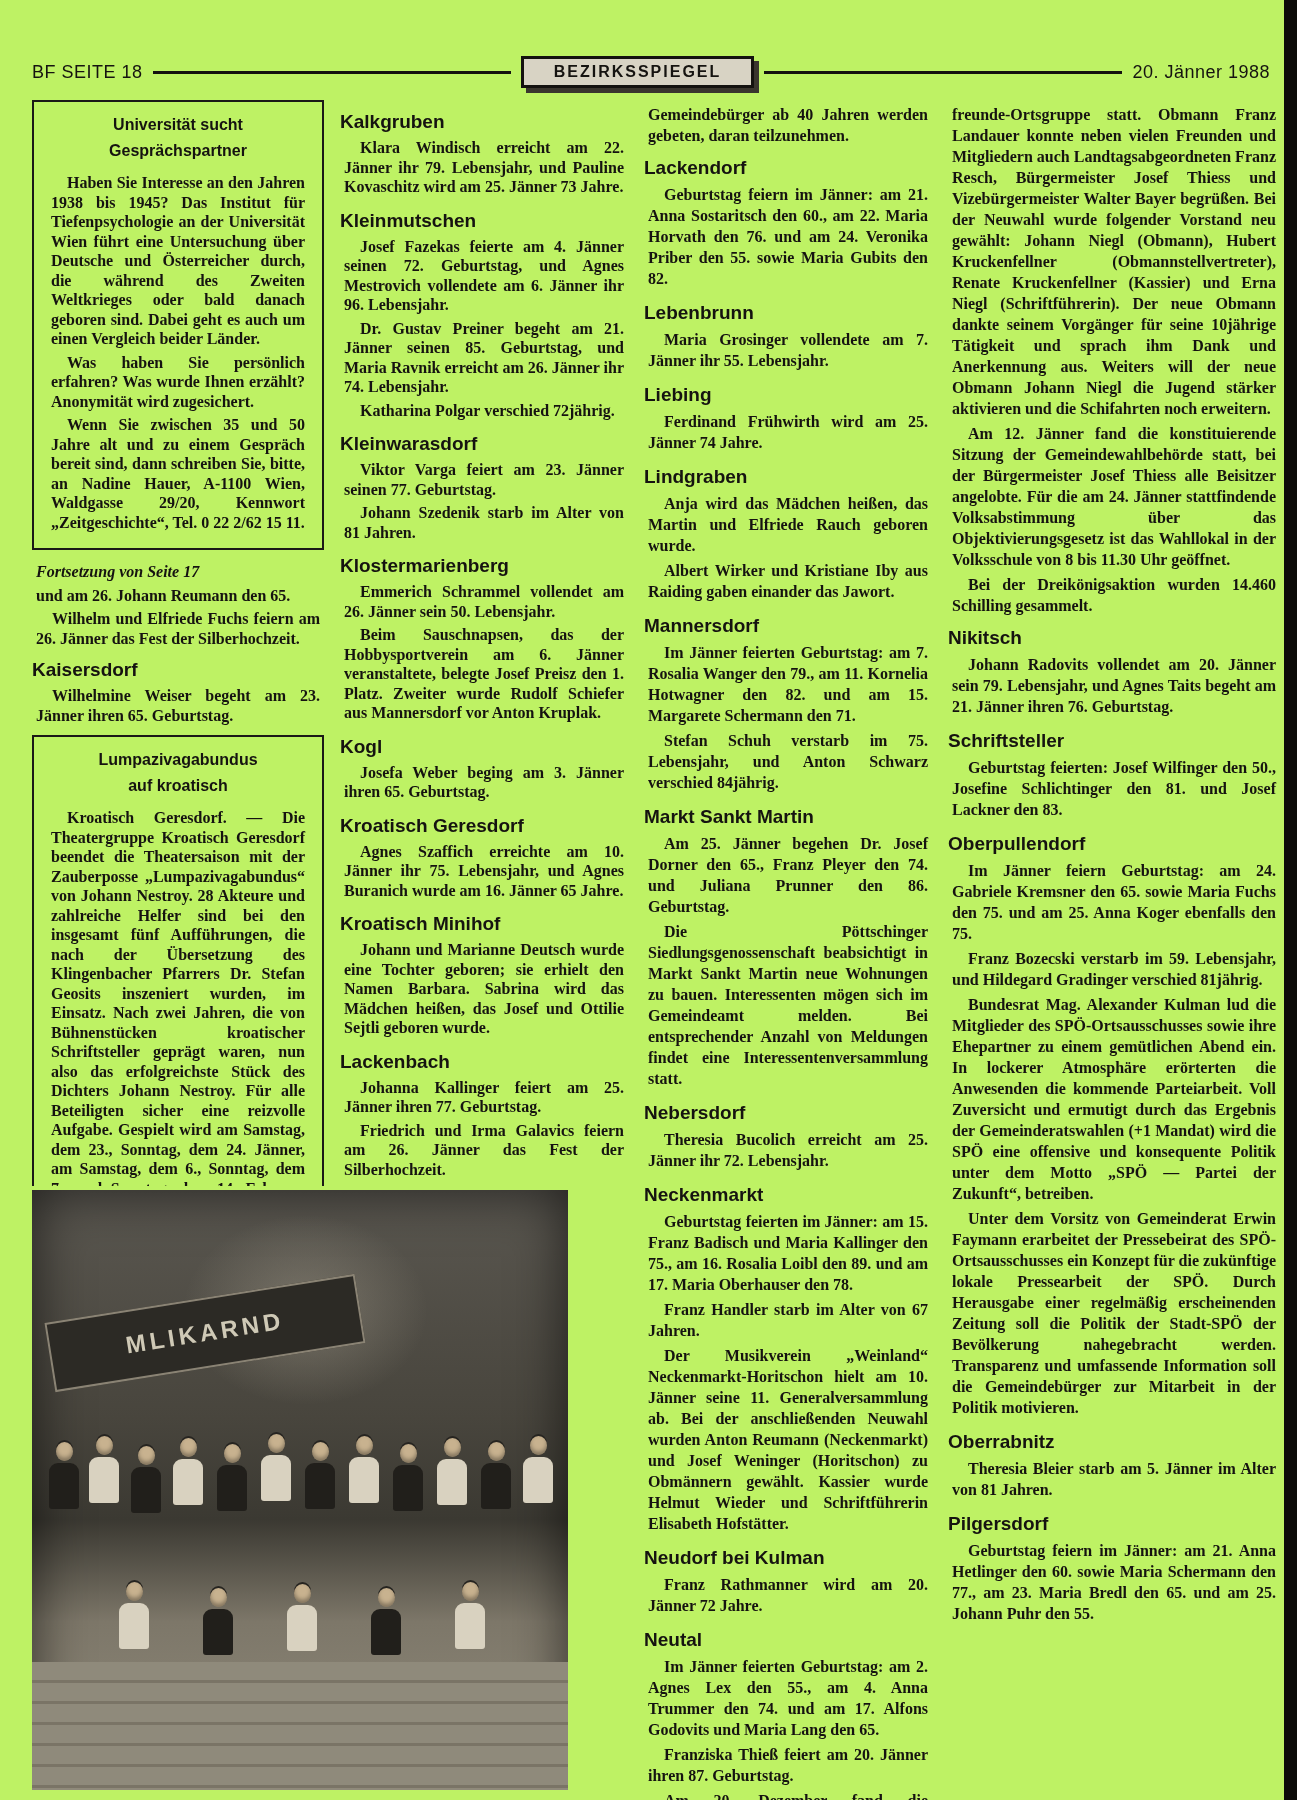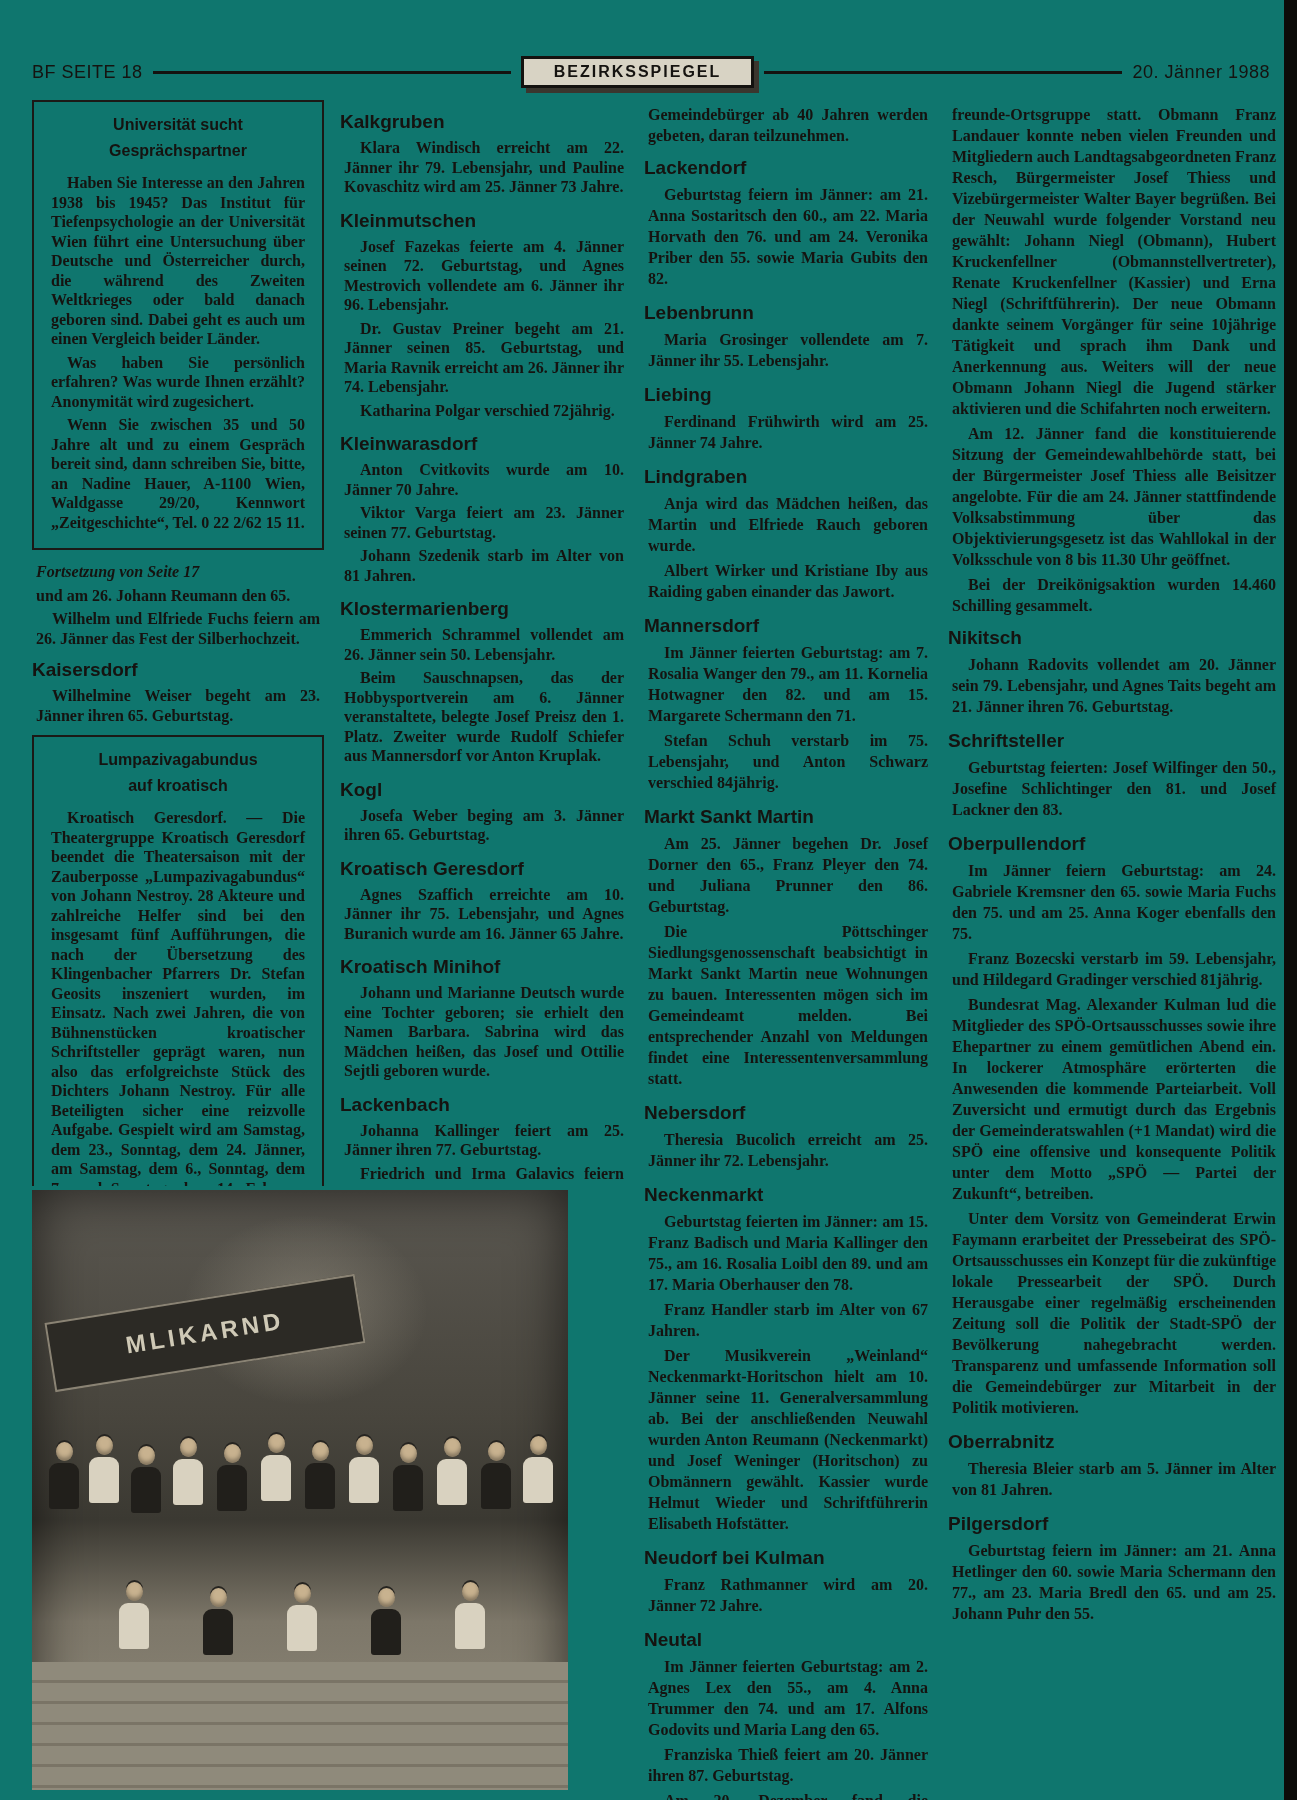--- a/index.html
+++ b/index.html
@@ -1,18 +1,18 @@
 <!DOCTYPE html>
 <html lang="de"><head>
 <meta charset="utf-8">
 <style>
   html,body { margin:0; padding:0; background:#777; }
   #page {
     position:relative; width:1297px; height:1800px; margin:0 auto;
-    background:#0f766e; color:#151310; overflow:hidden;
+    background:#bef264; color:#151310; overflow:hidden;
     font-family:"Liberation Serif", serif;
   }
   
   .pg-header { position:absolute; left:32px; top:56px; width:1238px; display:flex; align-items:center; }
   .h-label { font-family:"Liberation Sans", sans-serif; font-size:18px; white-space:nowrap; letter-spacing:.5px; }
   .h-rule { flex:1; border-top:3px solid #14120f; margin:0 10px; height:0; }
   .masthead {
     border:3px solid #14120f; box-shadow:5px 5px 0 #3a362e;
     padding:4px 30px; background:#d8d3c4;
     font-family:"Liberation Sans", sans-serif; font-weight:bold; font-size:16px; letter-spacing:2px;
@@ -112,21 +112,20 @@
       <p>Klara Windisch erreicht am 22. Jänner ihr 79. Lebensjahr, und Pauline Kovaschitz wird am 25. Jänner 73 Jahre.</p>
     </section>
     <section>
       <h3 class="town">Kleinmutschen</h3>
       <p>Josef Fazekas feierte am 4. Jänner seinen 72. Geburtstag, und Agnes Mestrovich vollendete am 6. Jänner ihr 96. Lebensjahr.</p>
       <p>Dr. Gustav Preiner begeht am 21. Jänner seinen 85. Geburtstag, und Maria Ravnik erreicht am 26. Jänner ihr 74. Lebensjahr.</p>
       <p>Katharina Polgar verschied 72jährig.</p>
     </section>
     <section>
       <h3 class="town">Kleinwarasdorf</h3>
-      <p>Anton Cvitkovits wurde am 10. Jänner 70 Jahre.</p>
       <p>Viktor Varga feiert am 23. Jänner seinen 77. Geburtstag.</p>
       <p>Johann Szedenik starb im Alter von 81 Jahren.</p>
     </section>
     <section>
       <h3 class="town">Klostermarienberg</h3>
       <p>Emmerich Schrammel vollendet am 26. Jänner sein 50. Lebensjahr.</p>
       <p>Beim Sauschnapsen, das der Hobbysportverein am 6. Jänner veranstaltete, belegte Josef Preisz den 1. Platz. Zweiter wurde Rudolf Schiefer aus Mannersdorf vor Anton Kruplak.</p>
     </section>
     <section>
       <h3 class="town">Kogl</h3>

